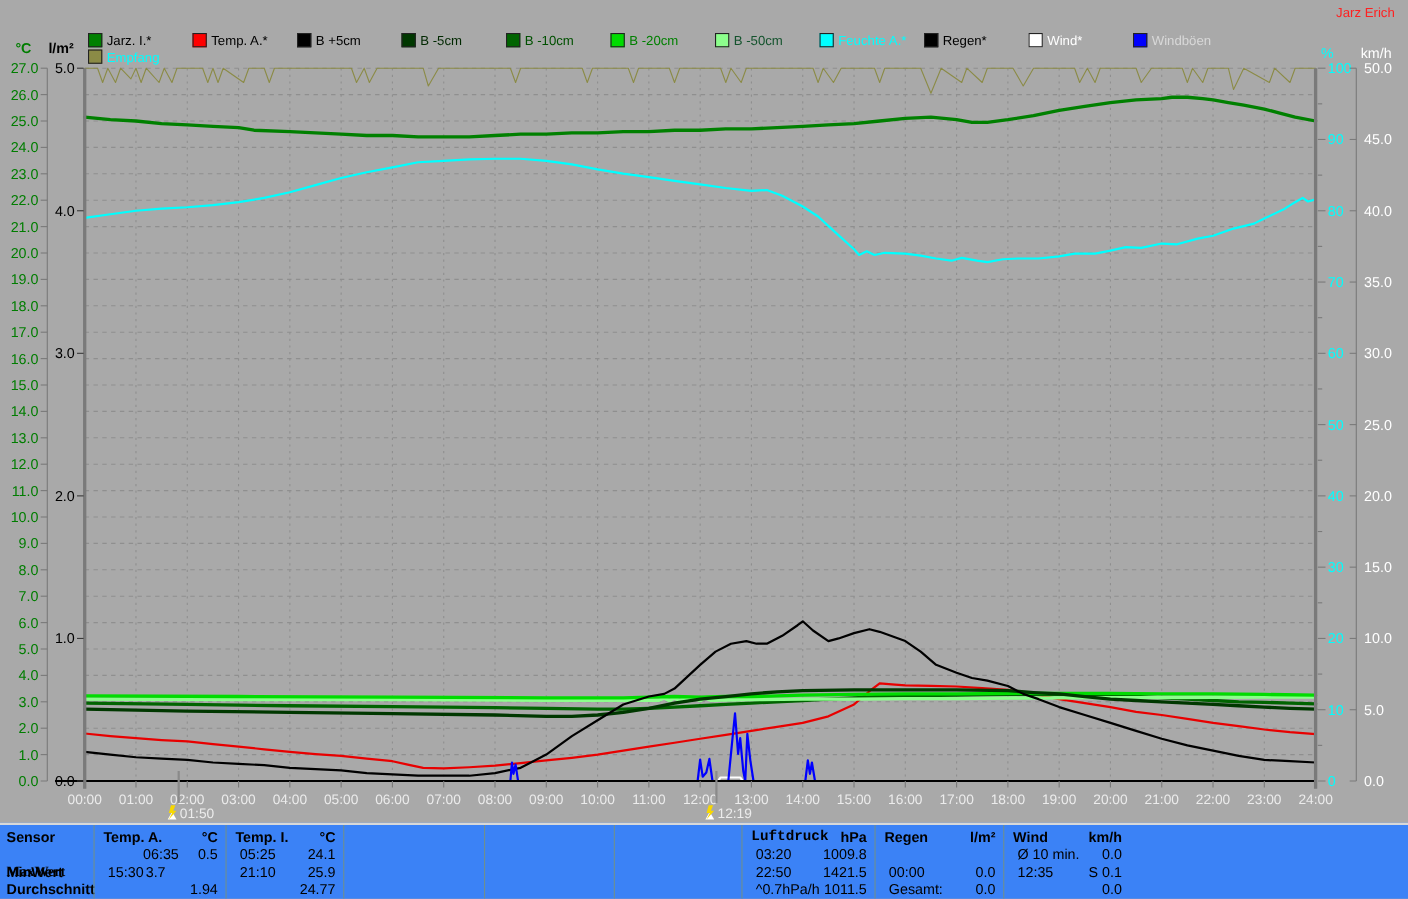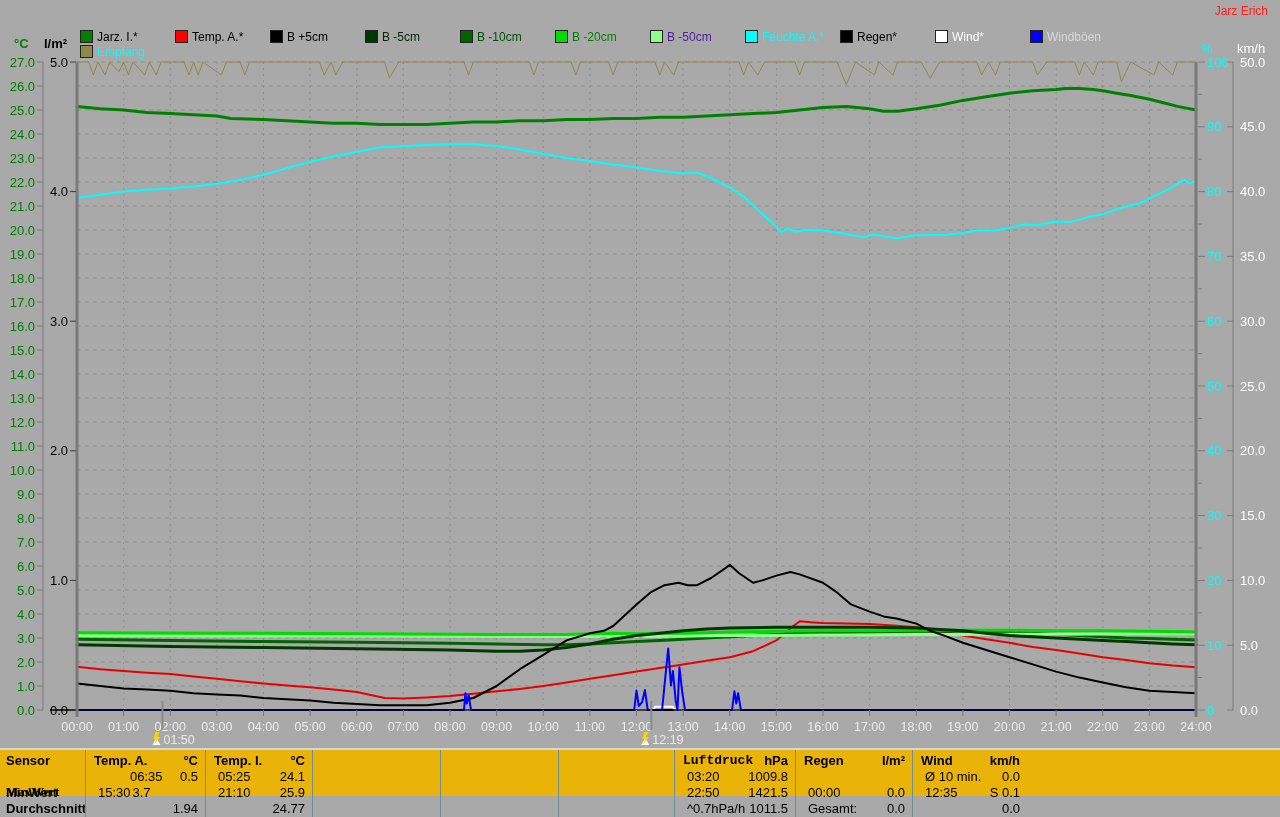--- a/index.html
+++ b/index.html
@@ -12,21 +12,21 @@
   .legend-row{display:flex;height:15px;align-items:center;}
   .legend-item{width:95px;display:flex;align-items:center;gap:4px;}
   .legend-row:nth-child(2) .legend-item{width:auto;}
   .swatch{width:11px;height:11px;border:1px solid #222;flex:none;}
   .legend-label{font-size:12px;white-space:nowrap;}
   .unit{position:absolute;font-size:13px;font-weight:bold;}
   .unit-tempc{left:14px;top:36px;color:#007D00;}
   .unit-lm2{left:44px;top:36px;color:#000;}
   .unit-pct{left:1201px;top:41px;color:#00FFFF;font-weight:normal;}
   .unit-kmh{left:1237px;top:41px;color:#FFFFFF;font-weight:normal;}
-  #stats{position:absolute;left:0;top:748px;width:1280px;height:48px;background:#eab308;border-top:2px solid #D8D8D8;box-sizing:border-box;}
+  #stats{position:absolute;left:0;top:748px;width:1280px;height:70px;background:#3b82f6;border-top:2px solid #D8D8D8;box-sizing:border-box;}
   .tcell{position:absolute;font-size:13px;height:16px;line-height:16px;white-space:nowrap;color:#000;}
   .tbold{font-weight:bold;}
   .tright{text-align:right;}
   .tsep{position:absolute;top:0;width:1px;height:67px;background:#6E8F8F;}
 </style>
 </head>
 <body>
 <div id="app">
 
   <svg id="chart" width="1280" height="748" viewBox="0 0 1280 748">
@@ -305,21 +305,21 @@
         <div class="legend-item">
           <span class="swatch" style="background: rgb(0, 100, 0);"></span>
           <span class="legend-label" style="color: rgb(0, 80, 0);">B -10cm</span>
         </div>
         <div class="legend-item">
           <span class="swatch" style="background: rgb(0, 220, 0);"></span>
           <span class="legend-label" style="color: rgb(0, 128, 0);">B -20cm</span>
         </div>
         <div class="legend-item">
           <span class="swatch" style="background: rgb(140, 255, 140);"></span>
-          <span class="legend-label" style="color: #4c1d95;">B -50cm</span>
+          <span class="legend-label" style="color: #14532d;">B -50cm</span>
         </div>
         <div class="legend-item">
           <span class="swatch" style="background: rgb(0, 255, 255);"></span>
           <span class="legend-label" style="color: rgb(0, 255, 255);">Feuchte A.*</span>
         </div>
         <div class="legend-item">
           <span class="swatch" style="background: rgb(0, 0, 0);"></span>
           <span class="legend-label" style="color: rgb(0, 0, 0);">Regen*</span>
         </div>
         <div class="legend-item">

